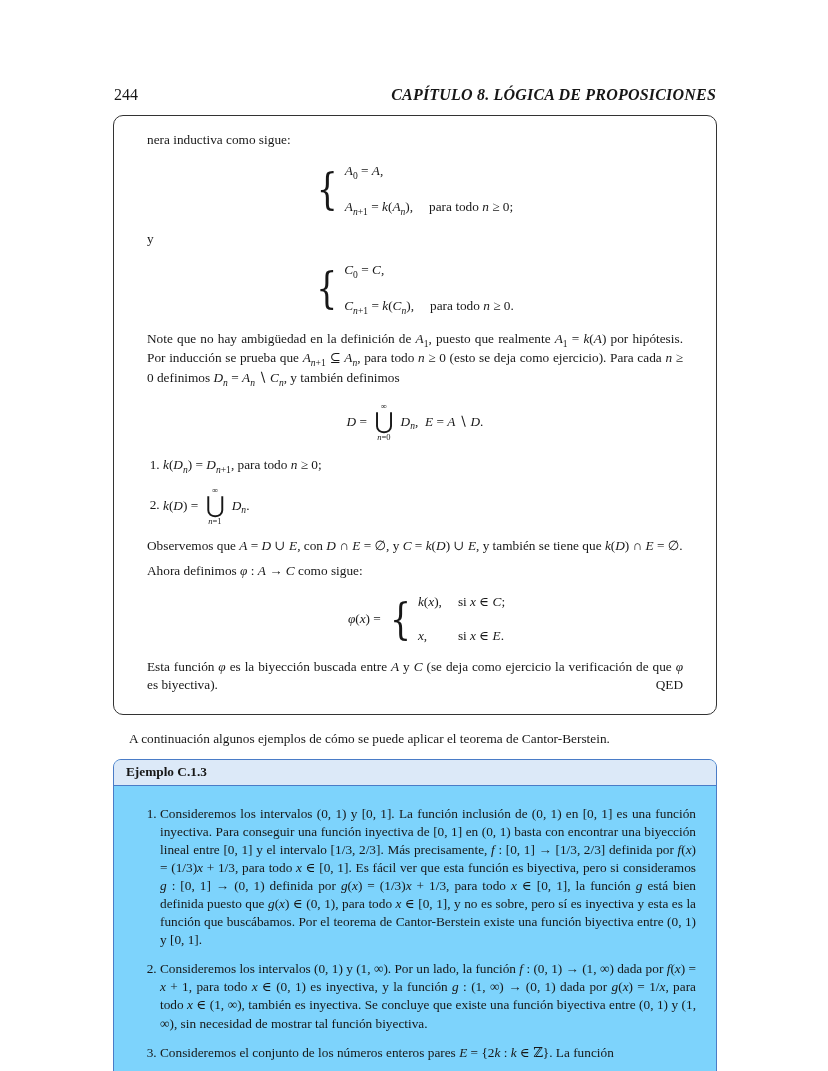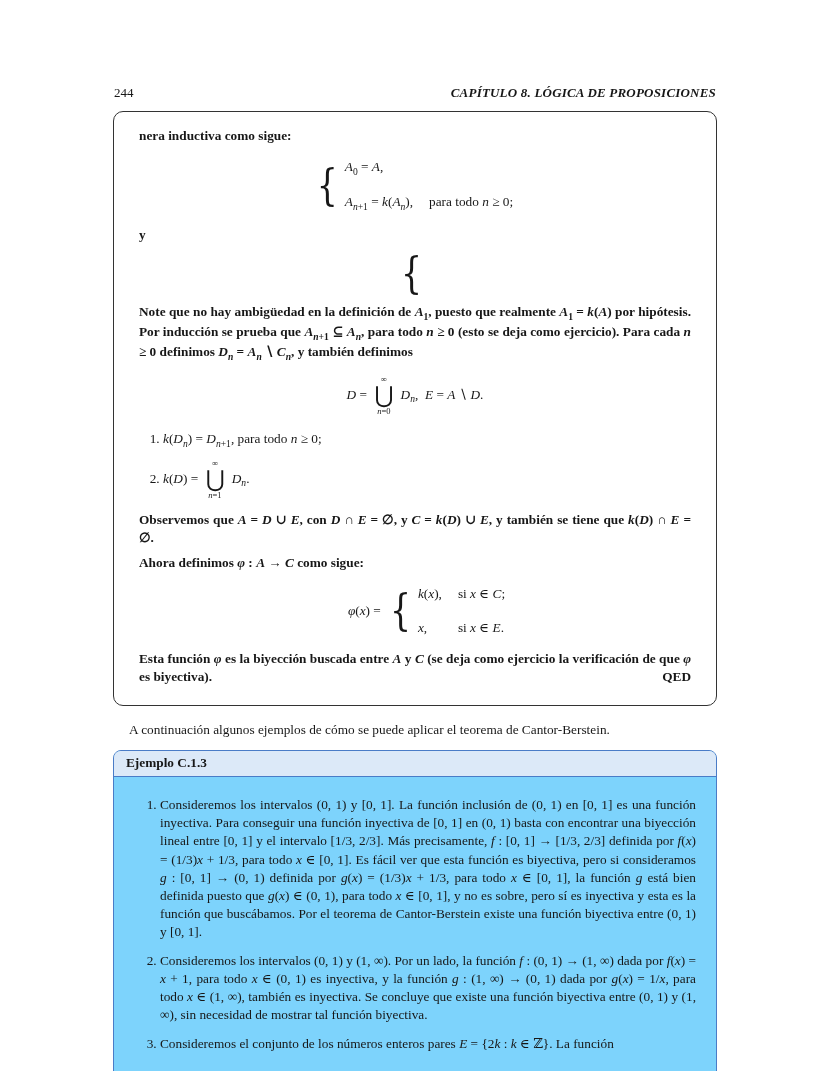--- a/index.html
+++ b/index.html
@@ -19,30 +19,30 @@
     position: absolute;
     left: 113px;
     top: 84px;
     width: 604px;
   }
   .running-header {
     display: flex;
     justify-content: space-between;
     align-items: baseline;
     margin: 0 1px 9px 1px;
-    font-size: 13px;
+    font-size: 16px;
   }
   .chapter { font-style: italic; font-weight: bold; letter-spacing: 0.2px; }
 
   .proof-box {
     border: 1.3px solid var(--proof-border, #333333);
     border-radius: 10px;
     padding: 8px 17px 12px 17px;
   }
-  .para { margin: 7px 8px; font-weight: bold; }
+  .para { margin: 7px 16px; }
   .just { text-align: justify; }
 
   .display {
     display: flex;
     justify-content: center;
     align-items: center;
     margin: 13px 0;
   }
   .brace {
     font-family: "DejaVu Serif", serif;
@@ -123,20 +123,26 @@
           <span></span>
           <span><i>A</i><sub><i>n</i>+1</sub> = <i>k</i>(<i>A</i><sub><i>n</i></sub>),</span>
           <span>para todo <i>n</i> ≥ 0;</span>
         </span>
       </div>
 
       <p class="para">y</p>
 
       <div class="display">
         <span class="brace">{</span>
+        <span class="cases">
+          <span><i>C</i><sub>0</sub> = <i>C</i>,</span>
+          <span></span>
+          <span><i>C</i><sub><i>n</i>+1</sub> = <i>k</i>(<i>C</i><sub><i>n</i></sub>),</span>
+          <span>para todo <i>n</i> ≥ 0.</span>
+        </span>
       </div>
 
       <p class="para just">Note que no hay ambigüedad en la definición de <i>A</i><sub>1</sub>, puesto que realmente <i>A</i><sub>1</sub> = <i>k</i>(<i>A</i>) por hipótesis. Por inducción se prueba que <i>A</i><sub><i>n</i>+1</sub> ⊆ <i>A</i><sub><i>n</i></sub>, para todo <i>n</i> ≥ 0 (esto se deja como ejercicio). Para cada <i>n</i> ≥ 0 definimos <i>D</i><sub><i>n</i></sub> = <i>A</i><sub><i>n</i></sub> ∖ <i>C</i><sub><i>n</i></sub>, y también definimos</p>
 
       <div class="display">
         <span class="mathline"><i>D</i> = <span class="bigop">
               <span class="lim">∞</span>
               <span class="op">⋃</span>
               <span class="lim"><i>n</i>=0</span>
             </span> <i>D</i><sub><i>n</i></sub>,&nbsp;&nbsp;<i>E</i> = <i>A</i> ∖ <i>D</i>.</span>

